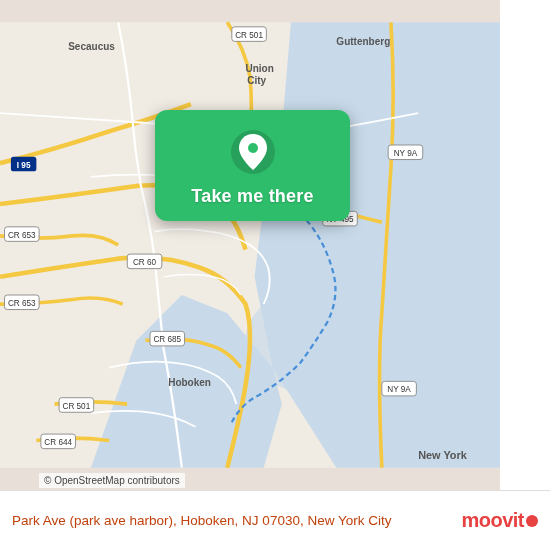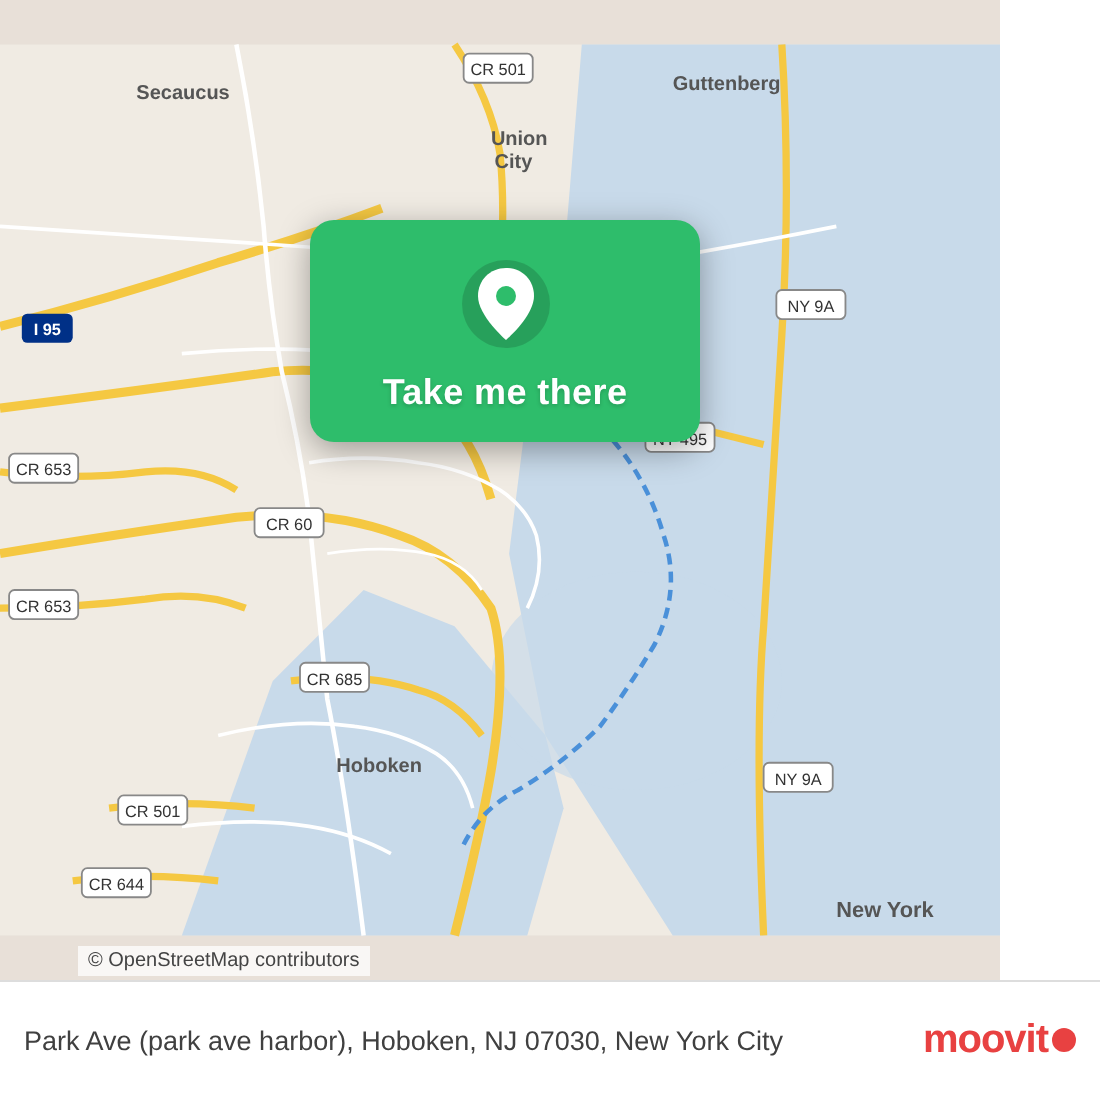--- a/index.html
+++ b/index.html
@@ -67,21 +67,21 @@
       background: white;
       display: flex;
       align-items: center;
       padding: 0 12px;
       border-top: 1px solid #ddd;
       position: relative;
     }
 
     #footer-text {
       font-size: 13.5px;
-      color: #404040;
+      color: #c2410c;
       flex: 1;
       line-height: 1.3;
     }
 
     #moovit-logo {
       display: flex;
       flex-direction: column;
       align-items: center;
       margin-left: 12px;
     }

